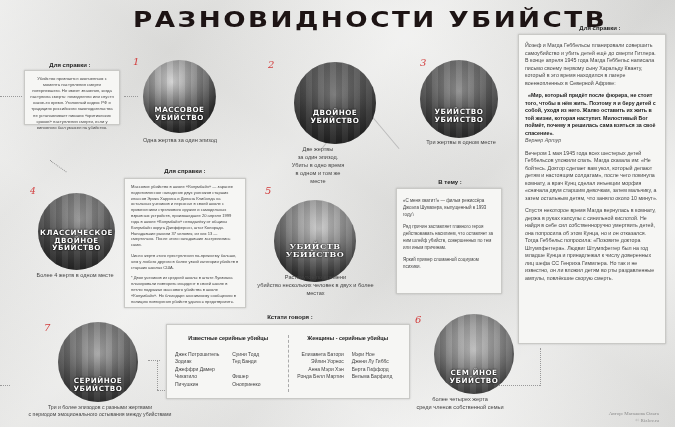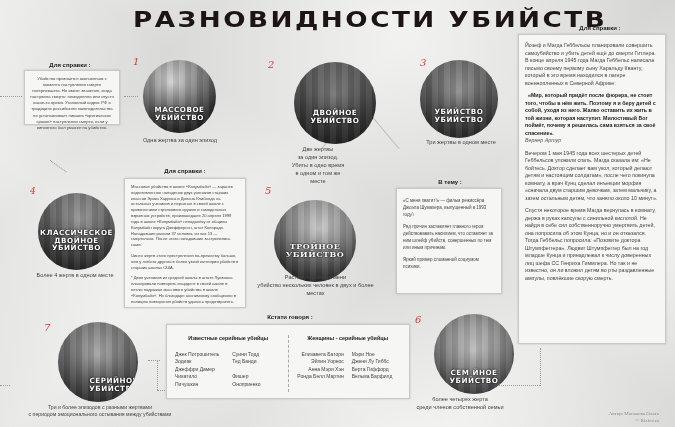--- a/index.html
+++ b/index.html
@@ -148,21 +148,21 @@
 <div class="box" style="left:124px;top:178px;width:122px;height:130px;font-size:4.1px;line-height:1.42;padding:5px 6px;">
   <p>Массовое убийство в школе «Колумбайн» — заранее подготовленное нападение двух учеников старших классов Эрика Харриса и Дилана Клиболда на остальных учеников и персонал в своей школе с применением стрелкового оружия и самодельных взрывных устройств, произошедшее 20 апреля 1999 года в школе «Колумбайн» неподалёку от общины Колумбайн округа Джефферсон, штат Колорадо. Нападавшие ранили 37 человек, из них 13 — смертельно. После этого нападавшие застрелились сами.</p>
   <p>Число жертв этого преступления по-прежнему больше, чем у любого другого в более узкой категории убийств в старших школах США.</p>
   <p>* Двое учеников из средней школы в штате Луизиана планировали повторить инцидент в своей школе в петлю подражая массового убийства в школе «Колумбайн». Но благодаря анонимному сообщению в полицию повторения убийств удалось предотвратить.</p>
 </div>
 
 <div class="num" style="left:265px;top:185px;">5</div>
 <div class="circle" style="left:274px;top:200px;width:82px;height:82px;background:radial-gradient(circle at 55% 35%, #dcdcdc 0%, #8a8a8a 40%, #333 80%, #111 100%);">
   <div class="photo"></div>
   <div class="ctitle" style="top:42px;font-size:8px;font-family:'DejaVu Serif',serif;">
-    <div>ТРОЙНОЕ</div>
+    <div>УБИЙСТВ</div>
       <div>УБИЙСТВО</div>
   </div>
 </div>
 <div class="cap" style="left:248px;top:273px;width:135px;">
   <div>Растянутое по времени</div>
   <div>убийство нескольких человек в двух и более местах</div>
 </div>
 
 <div class="label-head" style="left:420px;top:179px;width:60px;">В тему :</div>
 <div class="box" style="left:396px;top:188px;width:106px;height:106px;font-size:4.5px;line-height:1.5;padding:9px 6px;">
@@ -200,21 +200,21 @@
       <span>Берта Гиффорд</span>
       <span style="text-align:right;">Ронда Белл Мартин</span>
       <span>Вельма Барфилд</span>
     </div>
   </div>
 </div>
 
 <div class="num" style="left:44px;top:322px;">7</div>
 <div class="circle" style="left:58px;top:322px;width:80px;height:80px;background:radial-gradient(circle at 50% 40%, #b5b5b5 0%, #6d6d6d 45%, #2b2b2b 100%);">
   <div class="photo"></div>
-  <div class="ctitle" style="top:55px;font-size:7.2px;text-align:right;">
+  <div class="ctitle" style="top:55px;font-size:7.2px;">
     <div>СЕРИЙНОЕ</div>
       <div>УБИЙСТВО</div>
   </div>
 </div>
 <div class="cap" style="left:15px;top:404px;width:170px;font-size:5.2px;line-height:1.4;">
   <div>Три и более эпизодов с разными жертвами</div>
   <div>с периодом эмоционального остывания между убийствами</div>
 </div>
 
 <div class="num" style="left:415px;top:314px;">6</div>

